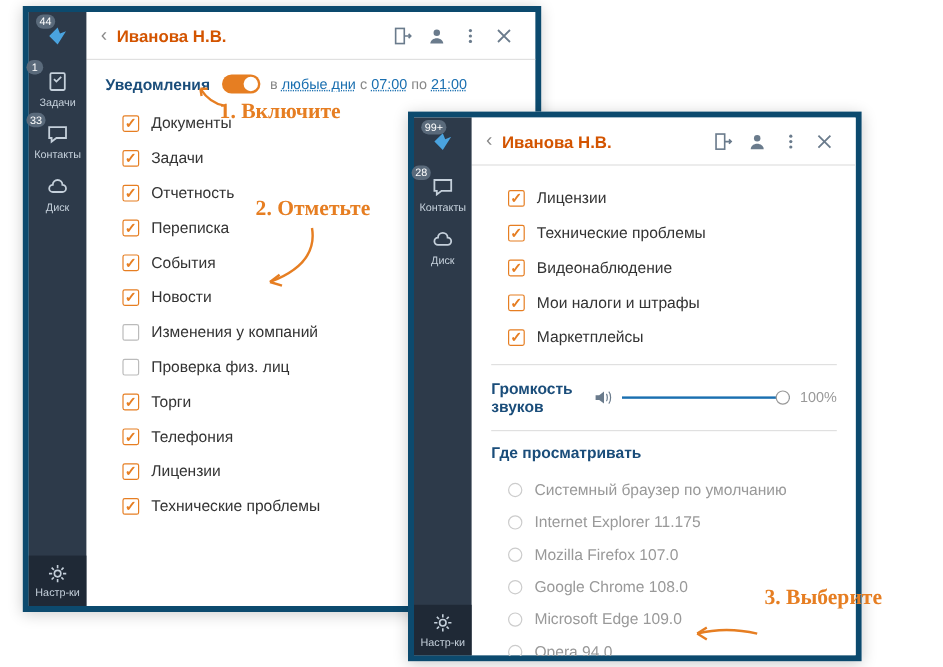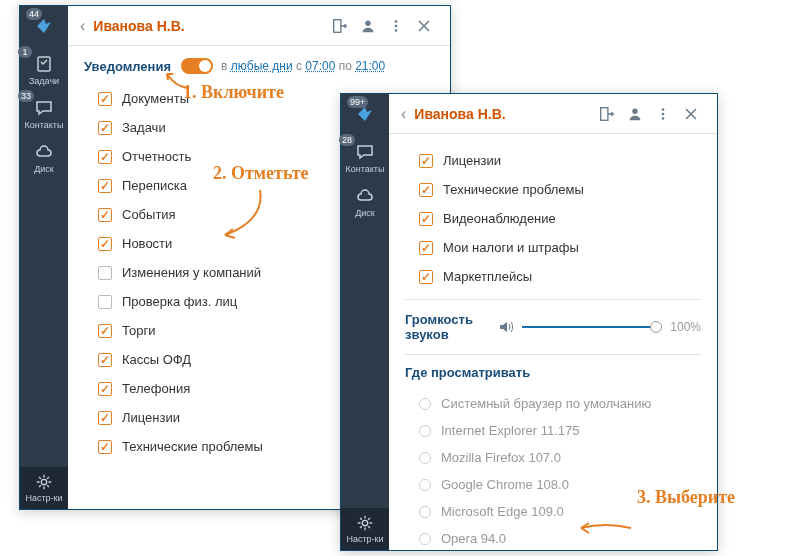--- a/index.html
+++ b/index.html
@@ -1,18 +1,18 @@
 <!DOCTYPE html>
 <html><head>
 <meta charset="utf-8">
 <style>
   * { box-sizing: border-box; margin: 0; padding: 0; }
   body { font-family: Arial, sans-serif; font-size: 13px; color: #333; background: #fff; width: 786px; height: 556px; position: relative; }
 
-  .app-window { position: absolute; background: #fff; border: 1px solid #0c4a6e; box-shadow: 0 2px 12px rgba(0,0,0,0.2); display: flex; }
+  .app-window { position: absolute; background: #fff; border: 5px solid #0c4a6e; box-shadow: 0 2px 12px rgba(0,0,0,0.2); display: flex; }
 
   .sidebar { width: 48px; background: #2d3a4a; display: flex; flex-direction: column; align-items: center; padding-top: 4px; position: relative; }
   .sidebar-logo { width: 32px; height: 32px; display: flex; align-items: center; justify-content: center; margin-bottom: 6px; position: relative; }
   .badge { position: absolute; top: -2px; left: -2px; background: #5a6a7b; color: #fff; font-size: 9px; padding: 1px 3px; border-radius: 6px; min-width: 14px; text-align: center; line-height: 10px; }
   .sidebar-item { width: 48px; display: flex; flex-direction: column; align-items: center; justify-content: center; padding: 6px 0; color: #c5d0db; font-size: 9px; position: relative; cursor: pointer; }
   .sidebar-item svg { margin-bottom: 2px; }
   .sidebar-item.active { background: #1f2936; }
   .sidebar-spacer { flex: 1; }
 
   .panel { flex: 1; display: flex; flex-direction: column; background: #fff; }
@@ -176,24 +176,20 @@
           <li>
             <span class="checkbox unchecked"></span>
             <span>Проверка физ. лиц</span>
           </li>
           <li>
             <span class="checkbox checked"></span>
             <span>Торги</span>
           </li>
           <li>
             <span class="checkbox checked"></span>
-            <span>Кассы ОФД</span>
-          </li>
-          <li>
-            <span class="checkbox checked"></span>
             <span>Телефония</span>
           </li>
           <li>
             <span class="checkbox checked"></span>
             <span>Лицензии</span>
           </li>
           <li>
             <span class="checkbox checked"></span>
             <span>Технические проблемы</span>
           </li>

